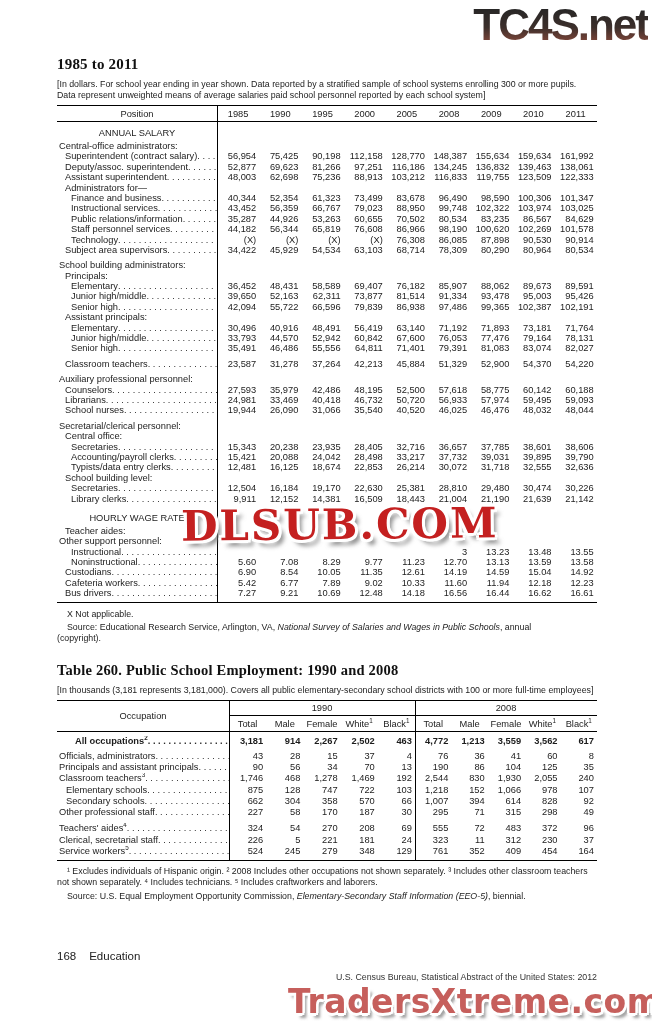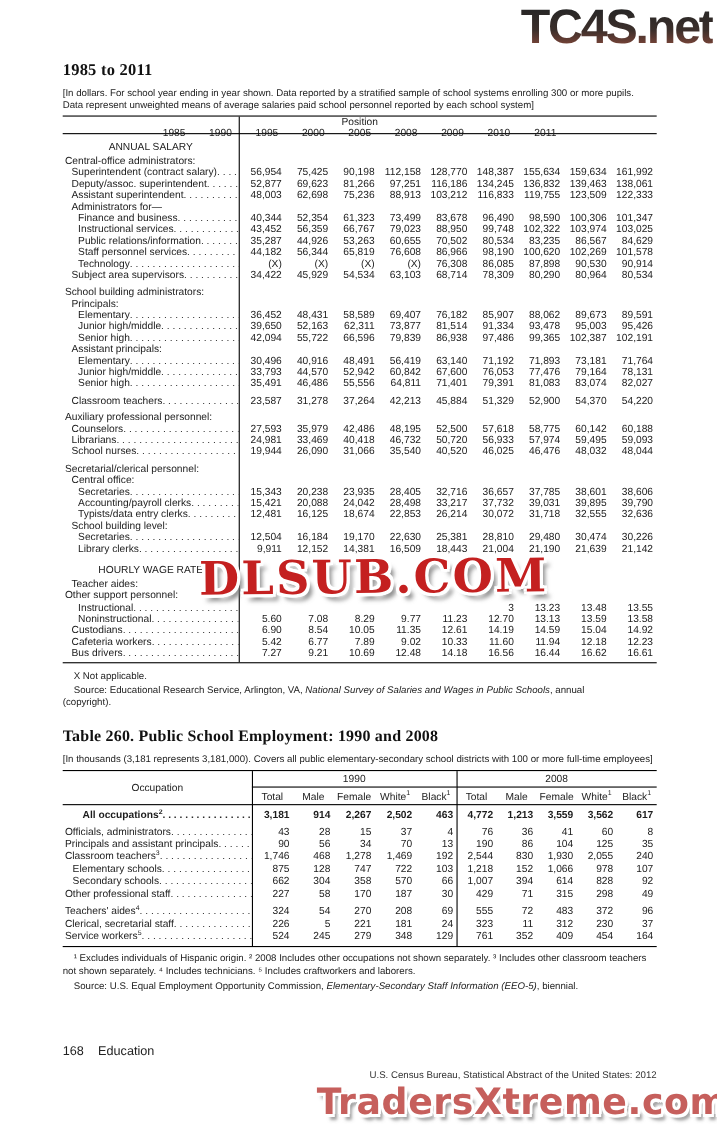--- a/index.html
+++ b/index.html
@@ -9,21 +9,21 @@
   *{box-sizing:border-box;}
   #content{position:absolute;left:57px;top:0;width:540px;}
   .ttl{margin:36px 0 0;font-family:"Liberation Serif","DejaVu Serif",serif;
        font-size:15px;line-height:19px;font-weight:bold;color:#111;letter-spacing:.2px;}
   .t260ttl{margin-top:18px;font-size:14.5px;}
   .note{margin:5px 0 0;font-size:8.8px;line-height:11px;color:#222;}
   .tbl{position:relative;border-top:1.6px solid #000;border-bottom:1.6px solid #000;margin-top:4px;
        font-size:9.3px;}
   .vrule{position:absolute;top:0;bottom:0;width:1px;background:#000;}
   
-  .t259hdr{display:flex;align-items:center;height:16px;border-bottom:1px solid #000;flex-direction:column;}
+  .t259hdr{display:flex;align-items:center;height:16px;border-bottom:1px solid #000;}
   .poshdr{width:160px;text-align:center;}
   .yearhdrs{display:flex;}
   .yc{width:42.2px;text-align:center;}
   #t259body{padding:2px 0 3px;}
   .row{display:flex;line-height:10.4px;height:10.4px;align-items:baseline;}
   #t260body .row{line-height:11.3px;height:11.3px;}
   .labwrap{display:flex;overflow:hidden;align-items:baseline;}
   #t259 .labwrap{width:160px;}
   #t260 .labwrap{width:172px;}
   .lab{white-space:nowrap;}
@@ -741,21 +741,21 @@
           <div class="row">
             <span class="labwrap i0">
               <span class="lab">Other professional staff</span>
               <span class="dots"></span>
             </span>
             <span class="v a">227</span>
             <span class="v a">58</span>
             <span class="v a">170</span>
             <span class="v a">187</span>
             <span class="v a">30</span>
-            <span class="v b">429</span>
+            <span class="v b">295</span>
             <span class="v b">71</span>
             <span class="v b">315</span>
             <span class="v b">298</span>
             <span class="v b">49</span>
           </div>
           <div class="gap"></div>
           <div class="row">
             <span class="labwrap i0">
               <span class="lab">Teachers' aides<sup class="supm">4</sup></span>
               <span class="dots"></span>

